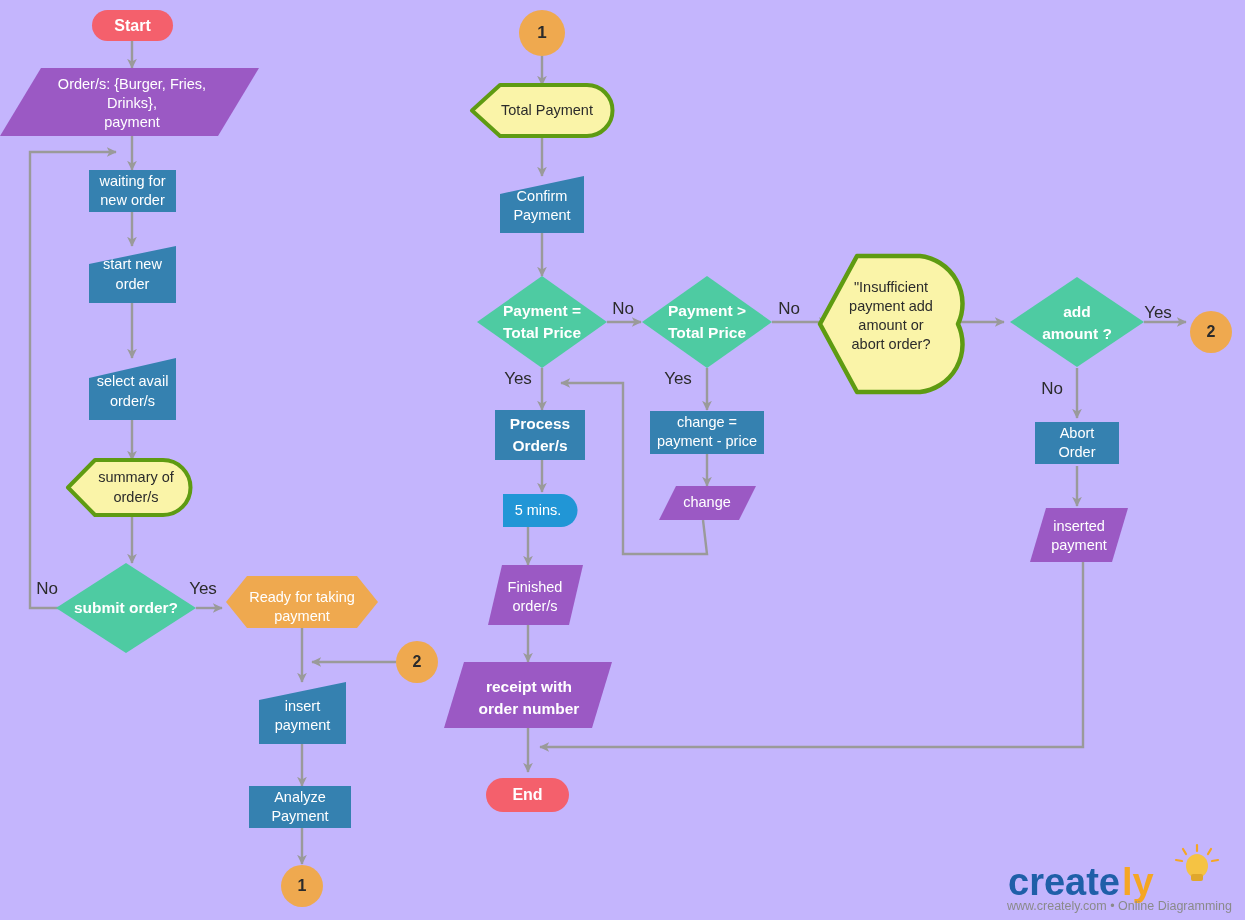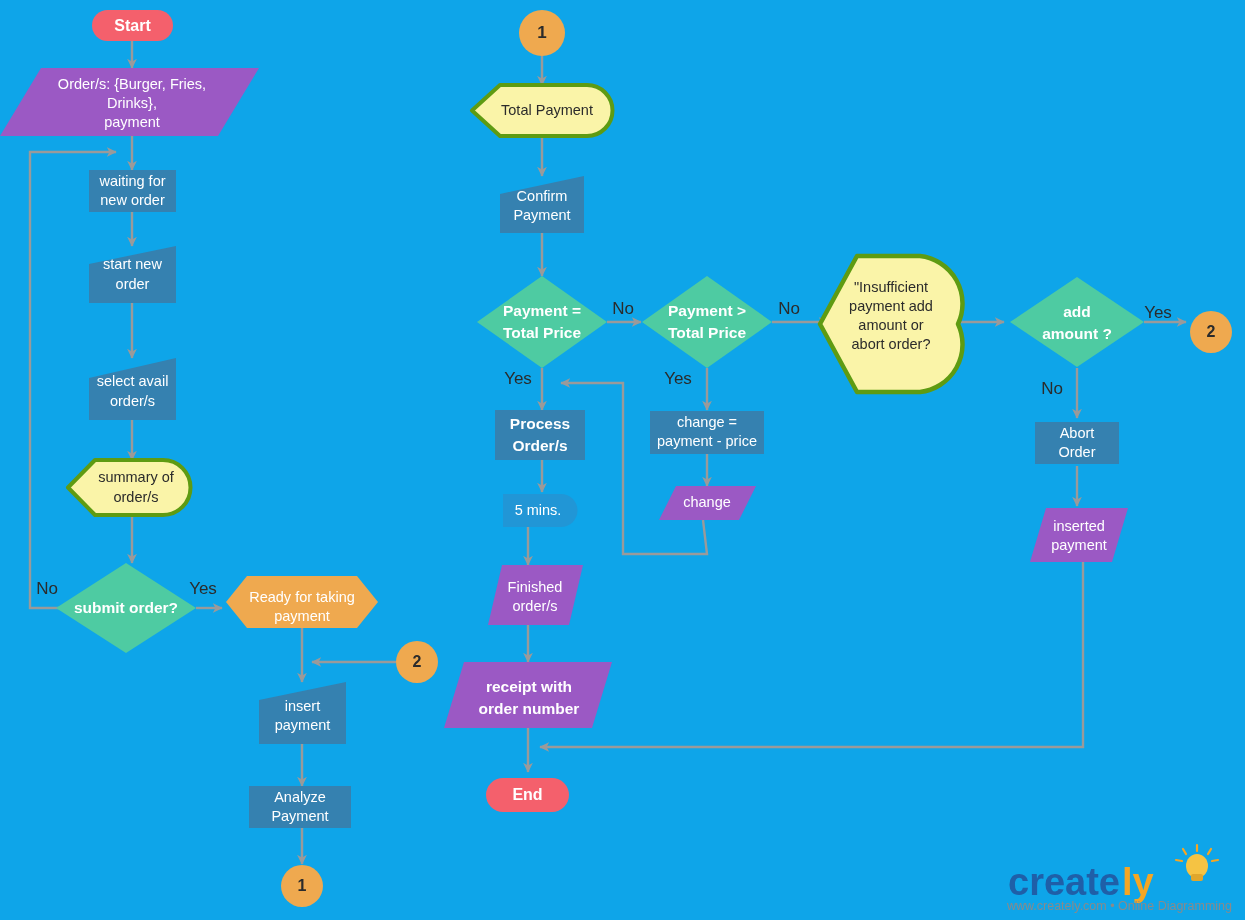--- a/index.html
+++ b/index.html
@@ -1,17 +1,17 @@
 <!DOCTYPE html>
 <html><head>
 <meta charset="utf-8">
 <style>
   html,body{margin:0;padding:0;background:#ffffff;}
   body{width:1245px;height:920px;overflow:hidden;font-family:"Liberation Sans",sans-serif;}
-  #stage{position:relative;width:1245px;height:920px;background:#0ea5e9;}
+  #stage{position:relative;width:1245px;height:920px;background:#c4b5fd;}
   svg#flow{position:absolute;left:0;top:0;width:1245px;height:920px;}
   .nodeLabel{font-family:"Liberation Sans",sans-serif;text-anchor:middle;dominant-baseline:middle;}
   .lw{fill:#ffffff;}
   .ld{fill:#2b2b2b;}
   .edgeLabel{font-family:"Liberation Sans",sans-serif;font-size:17px;fill:#2b2b2b;text-anchor:middle;}
   .conn{stroke:#9a9a9a;stroke-width:2.4;fill:none;}
   .connArrow{fill:#9a9a9a;}
   .logoText{font-family:"Liberation Sans",sans-serif;}
   .tagline{font-family:"Liberation Sans",sans-serif;font-size:12.5px;fill:#8a8a8a;}
 </style>

